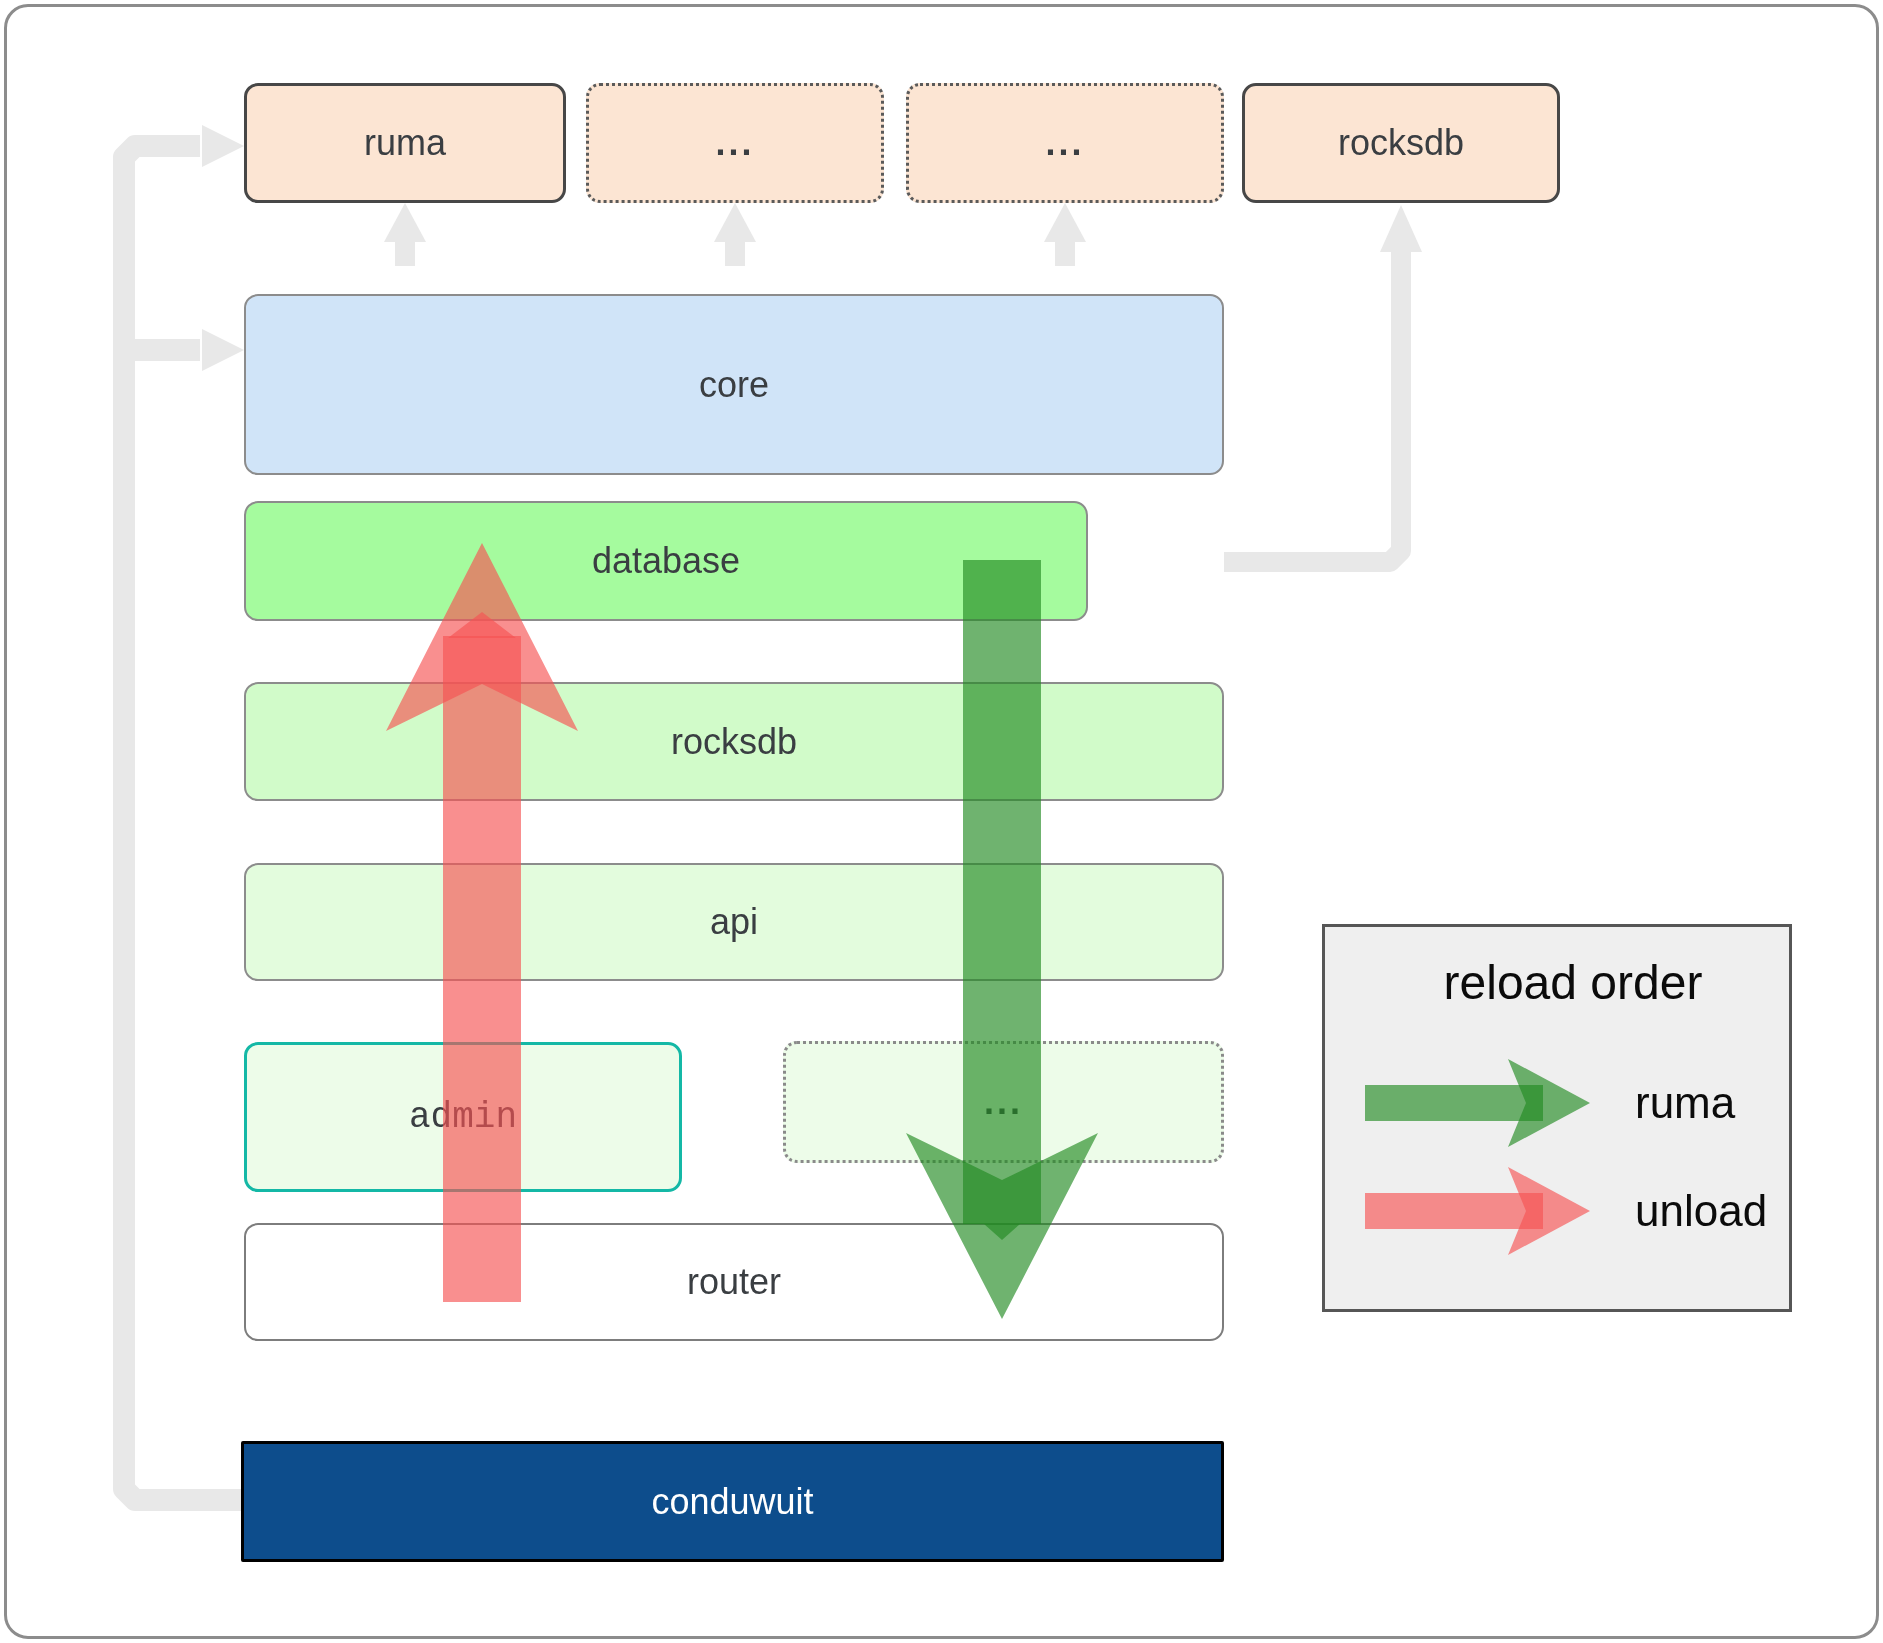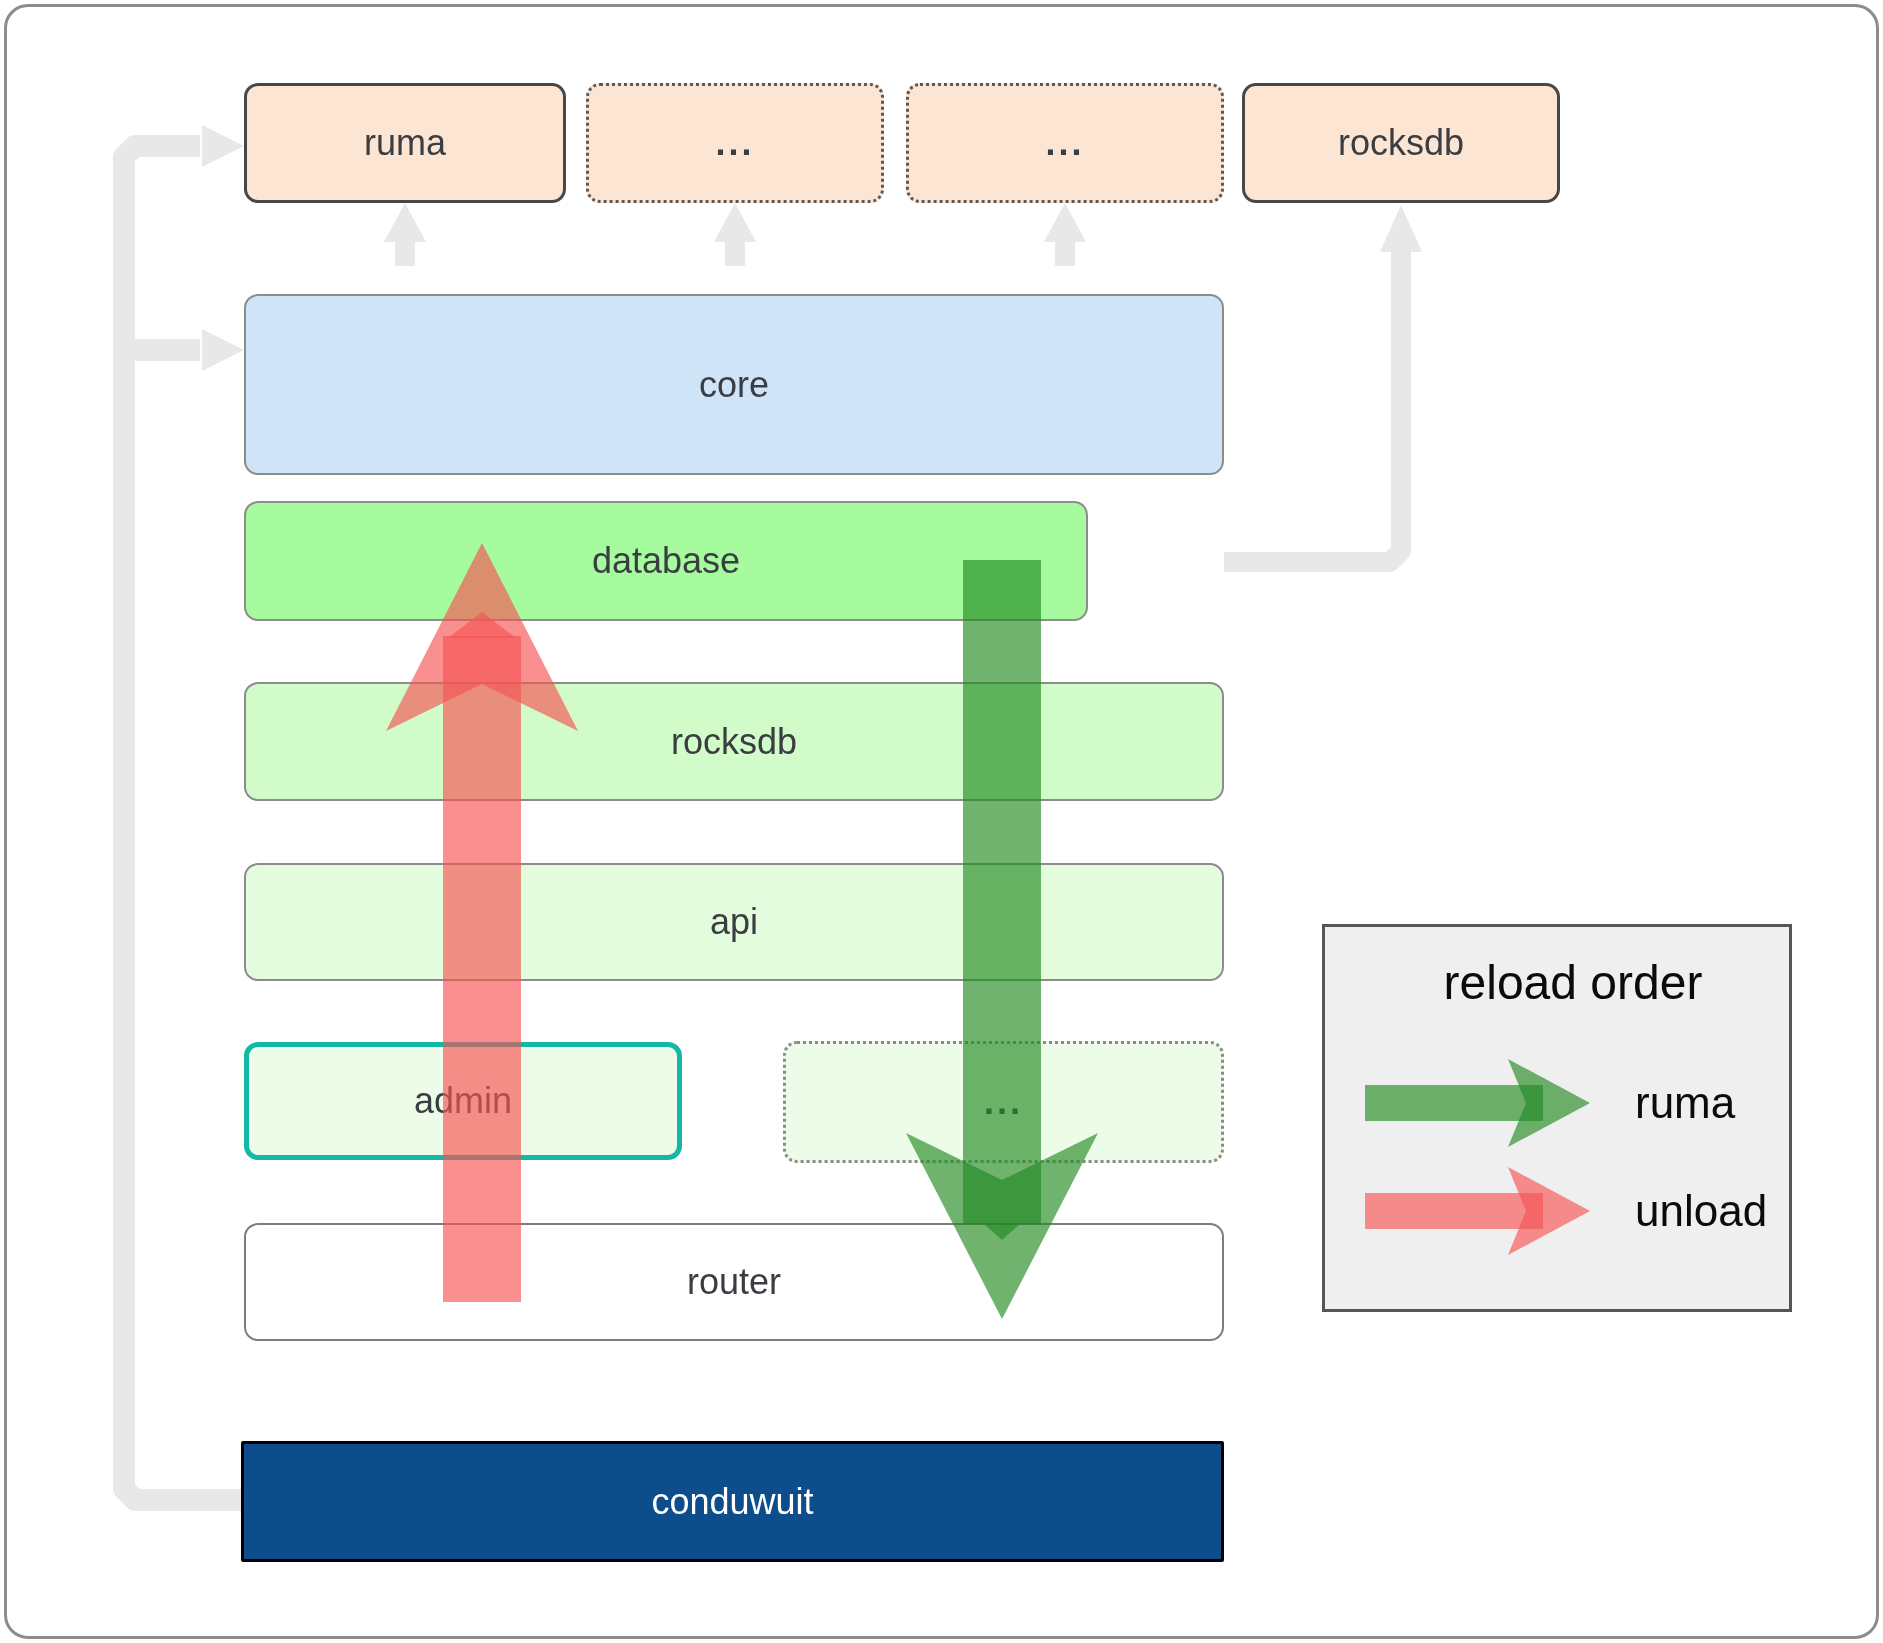--- a/index.html
+++ b/index.html
@@ -29,21 +29,21 @@
   .dots-label{font-weight:900;letter-spacing:3px;font-size:36px;}
 
   .box-ruma     {left:244px;top:83px;  width:322px;height:120px;background:var(--peach);border:3px solid #474747;}
   .box-more1    {left:586px;top:83px;  width:298px;height:120px;background:var(--peach);border:3px dotted #5a5a5a;}
   .box-more2    {left:906px;top:83px;  width:318px;height:120px;background:var(--peach);border:3px dotted #5a5a5a;}
   .box-rocksdb  {left:1242px;top:83px; width:318px;height:120px;background:var(--peach);border:3px solid #474747;}
   .box-core     {left:244px;top:266px; width:980px;height:181px;background:var(--core-blue);border:2px solid #8c8c8c;margin-top:28px;}
   .box-database {left:244px;top:501px; width:844px;height:120px;background:var(--database-green);border:2px solid #8c8c8c;}
   .box-service  {left:244px;top:682px; width:980px;height:119px;background:var(--service-green);border:2px solid #8c8c8c;}
   .box-api      {left:244px;top:863px; width:980px;height:118px;background:var(--api-green);border:2px solid #8c8c8c;}
-  .box-admin    {left:244px;top:1042px;width:438px;height:118px;background:var(--faint-green);border:5px solid #14b8a6;}
+  .box-admin    {left:244px;top:1042px;width:438px;height:150px;background:var(--faint-green);border:3px solid #14b8a6;font-family:Liberation Mono, monospace;}
   .box-more3    {left:783px;top:1041px;width:441px;height:122px;background:var(--faint-green);border:3px dotted #8a8a8a;}
   .box-router   {left:244px;top:1223px;width:980px;height:118px;background:var(--router-white);border:2px solid #7d7d7d;}
   .box-conduwuit{left:241px;top:1441px;width:983px;height:121px;background:var(--app-navy);border:3px solid #000;color:#fff;border-radius:2px;}
 
   .legend{
     position:absolute;z-index:2;
     left:1322px;top:924px;width:470px;height:388px;
     background:var(--legend-bg);
     border:3px solid #565656;
   }

